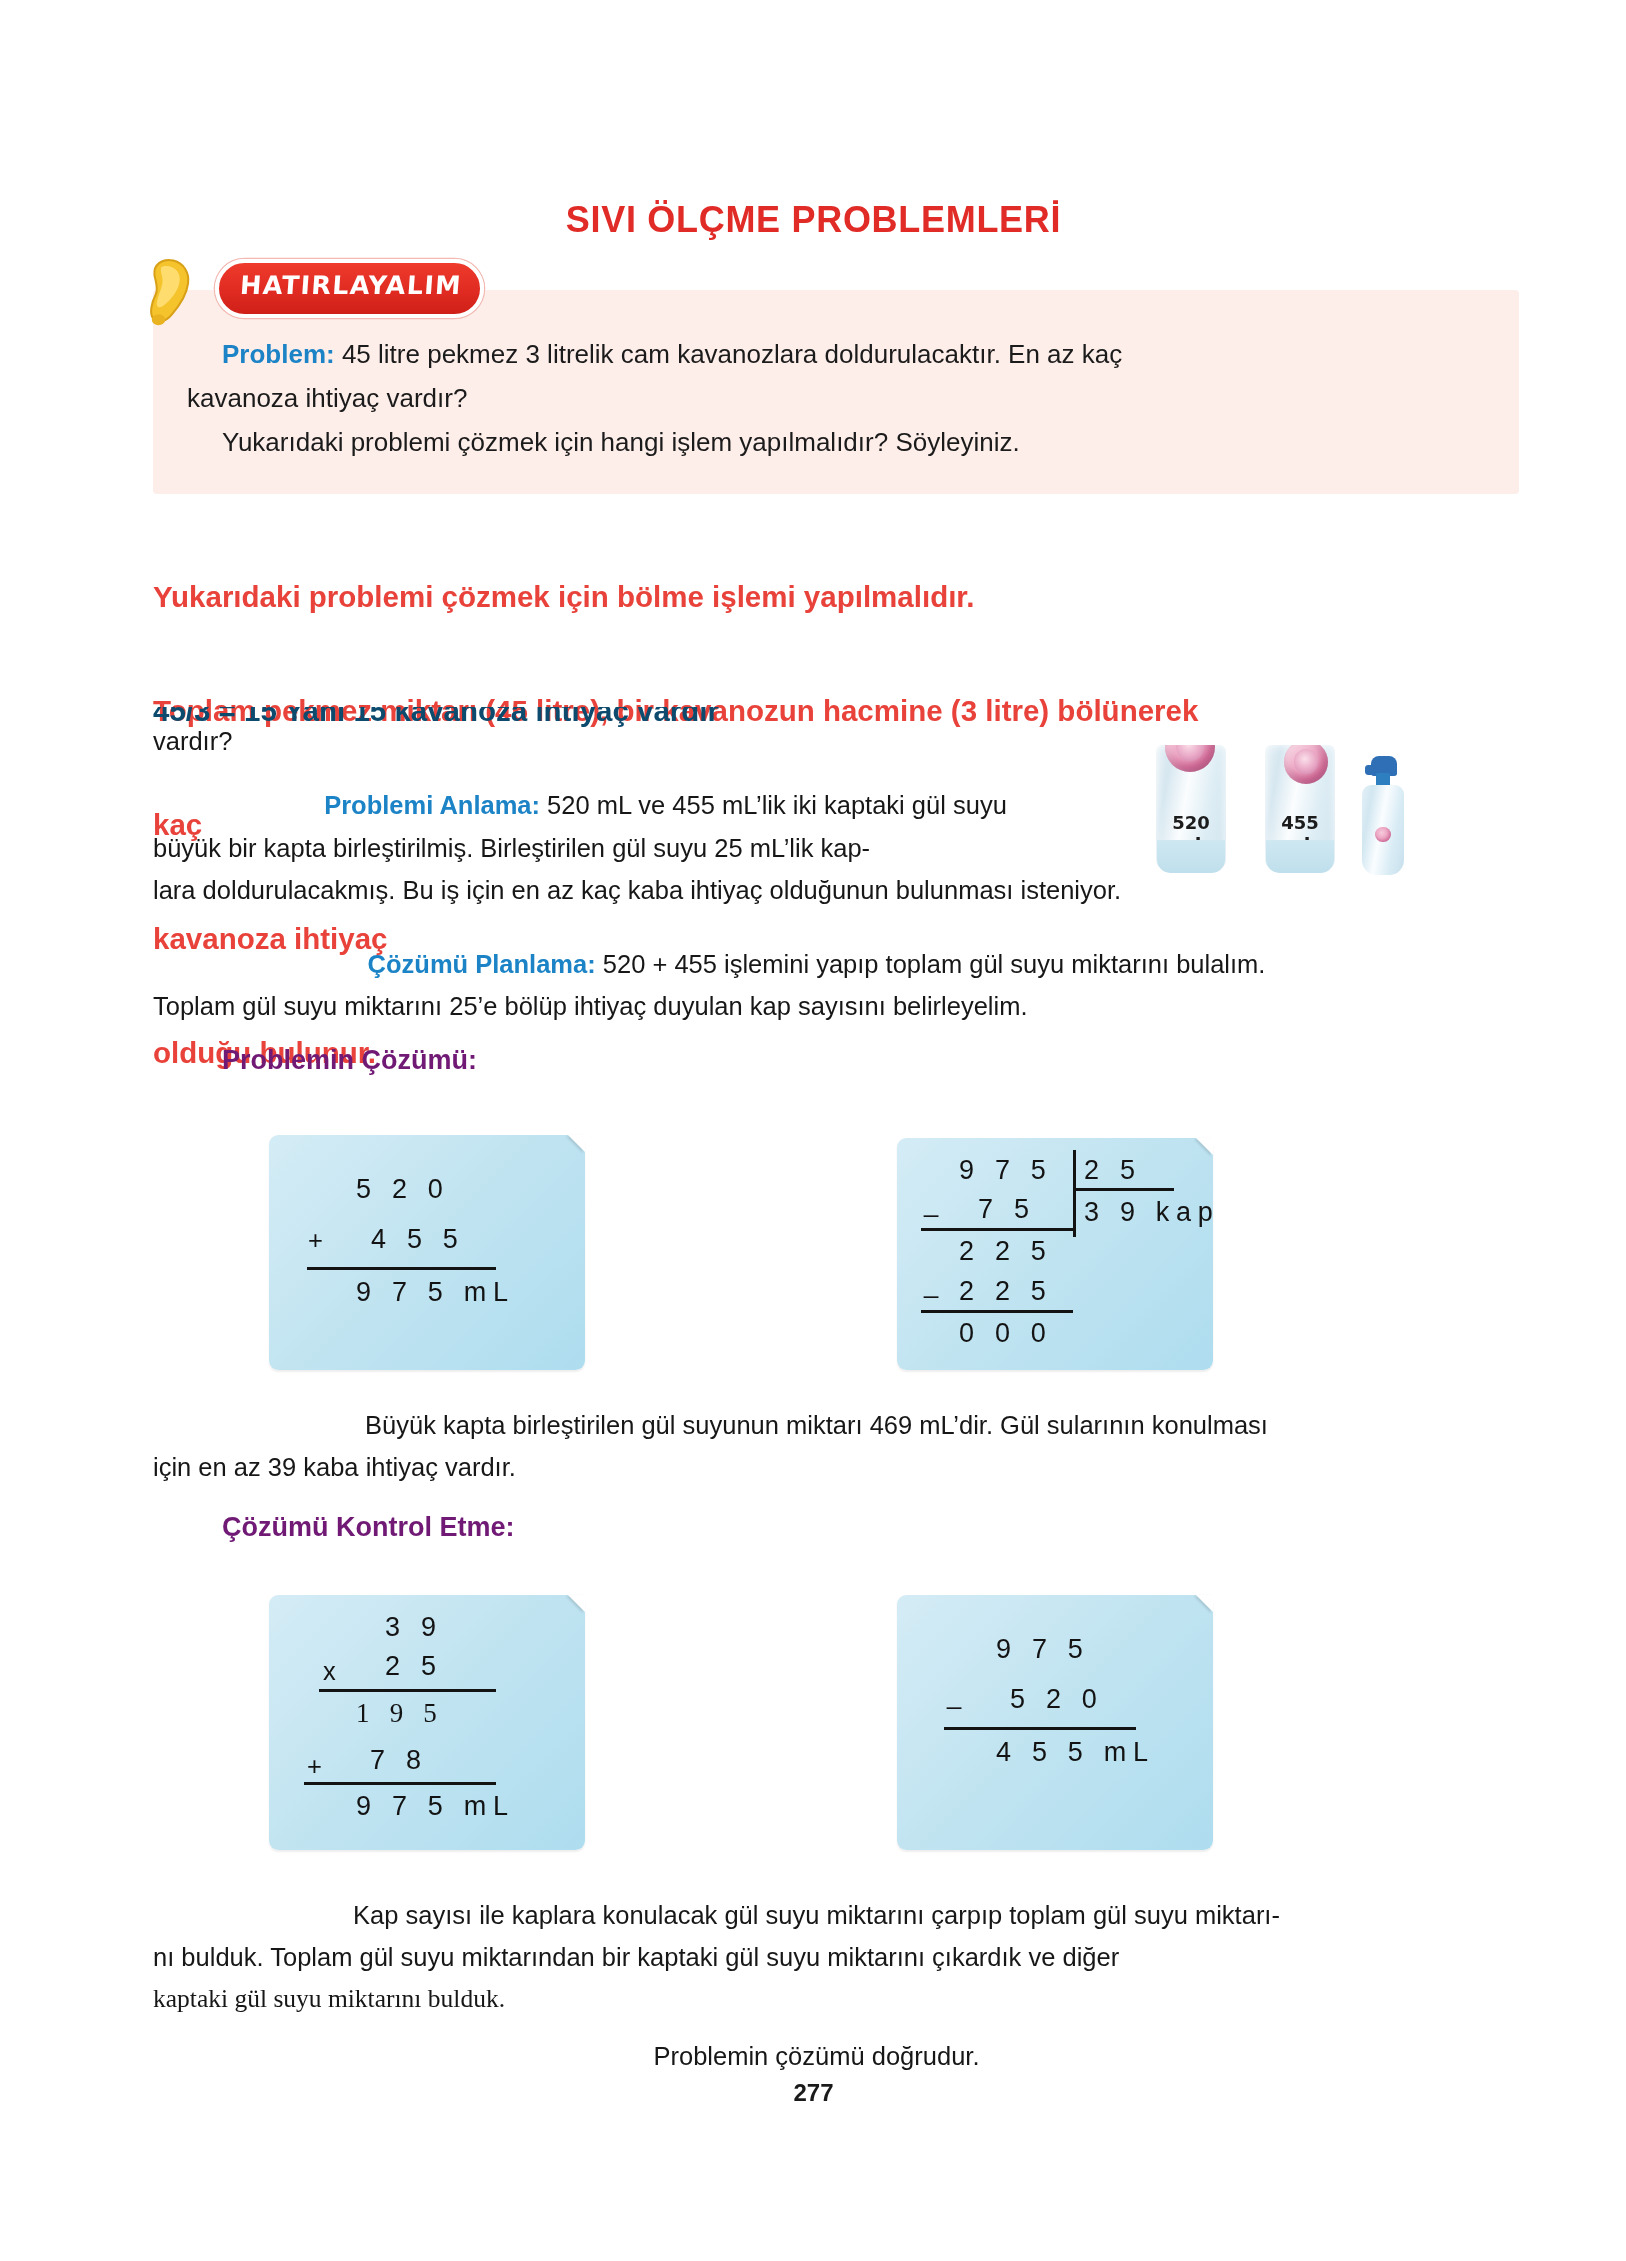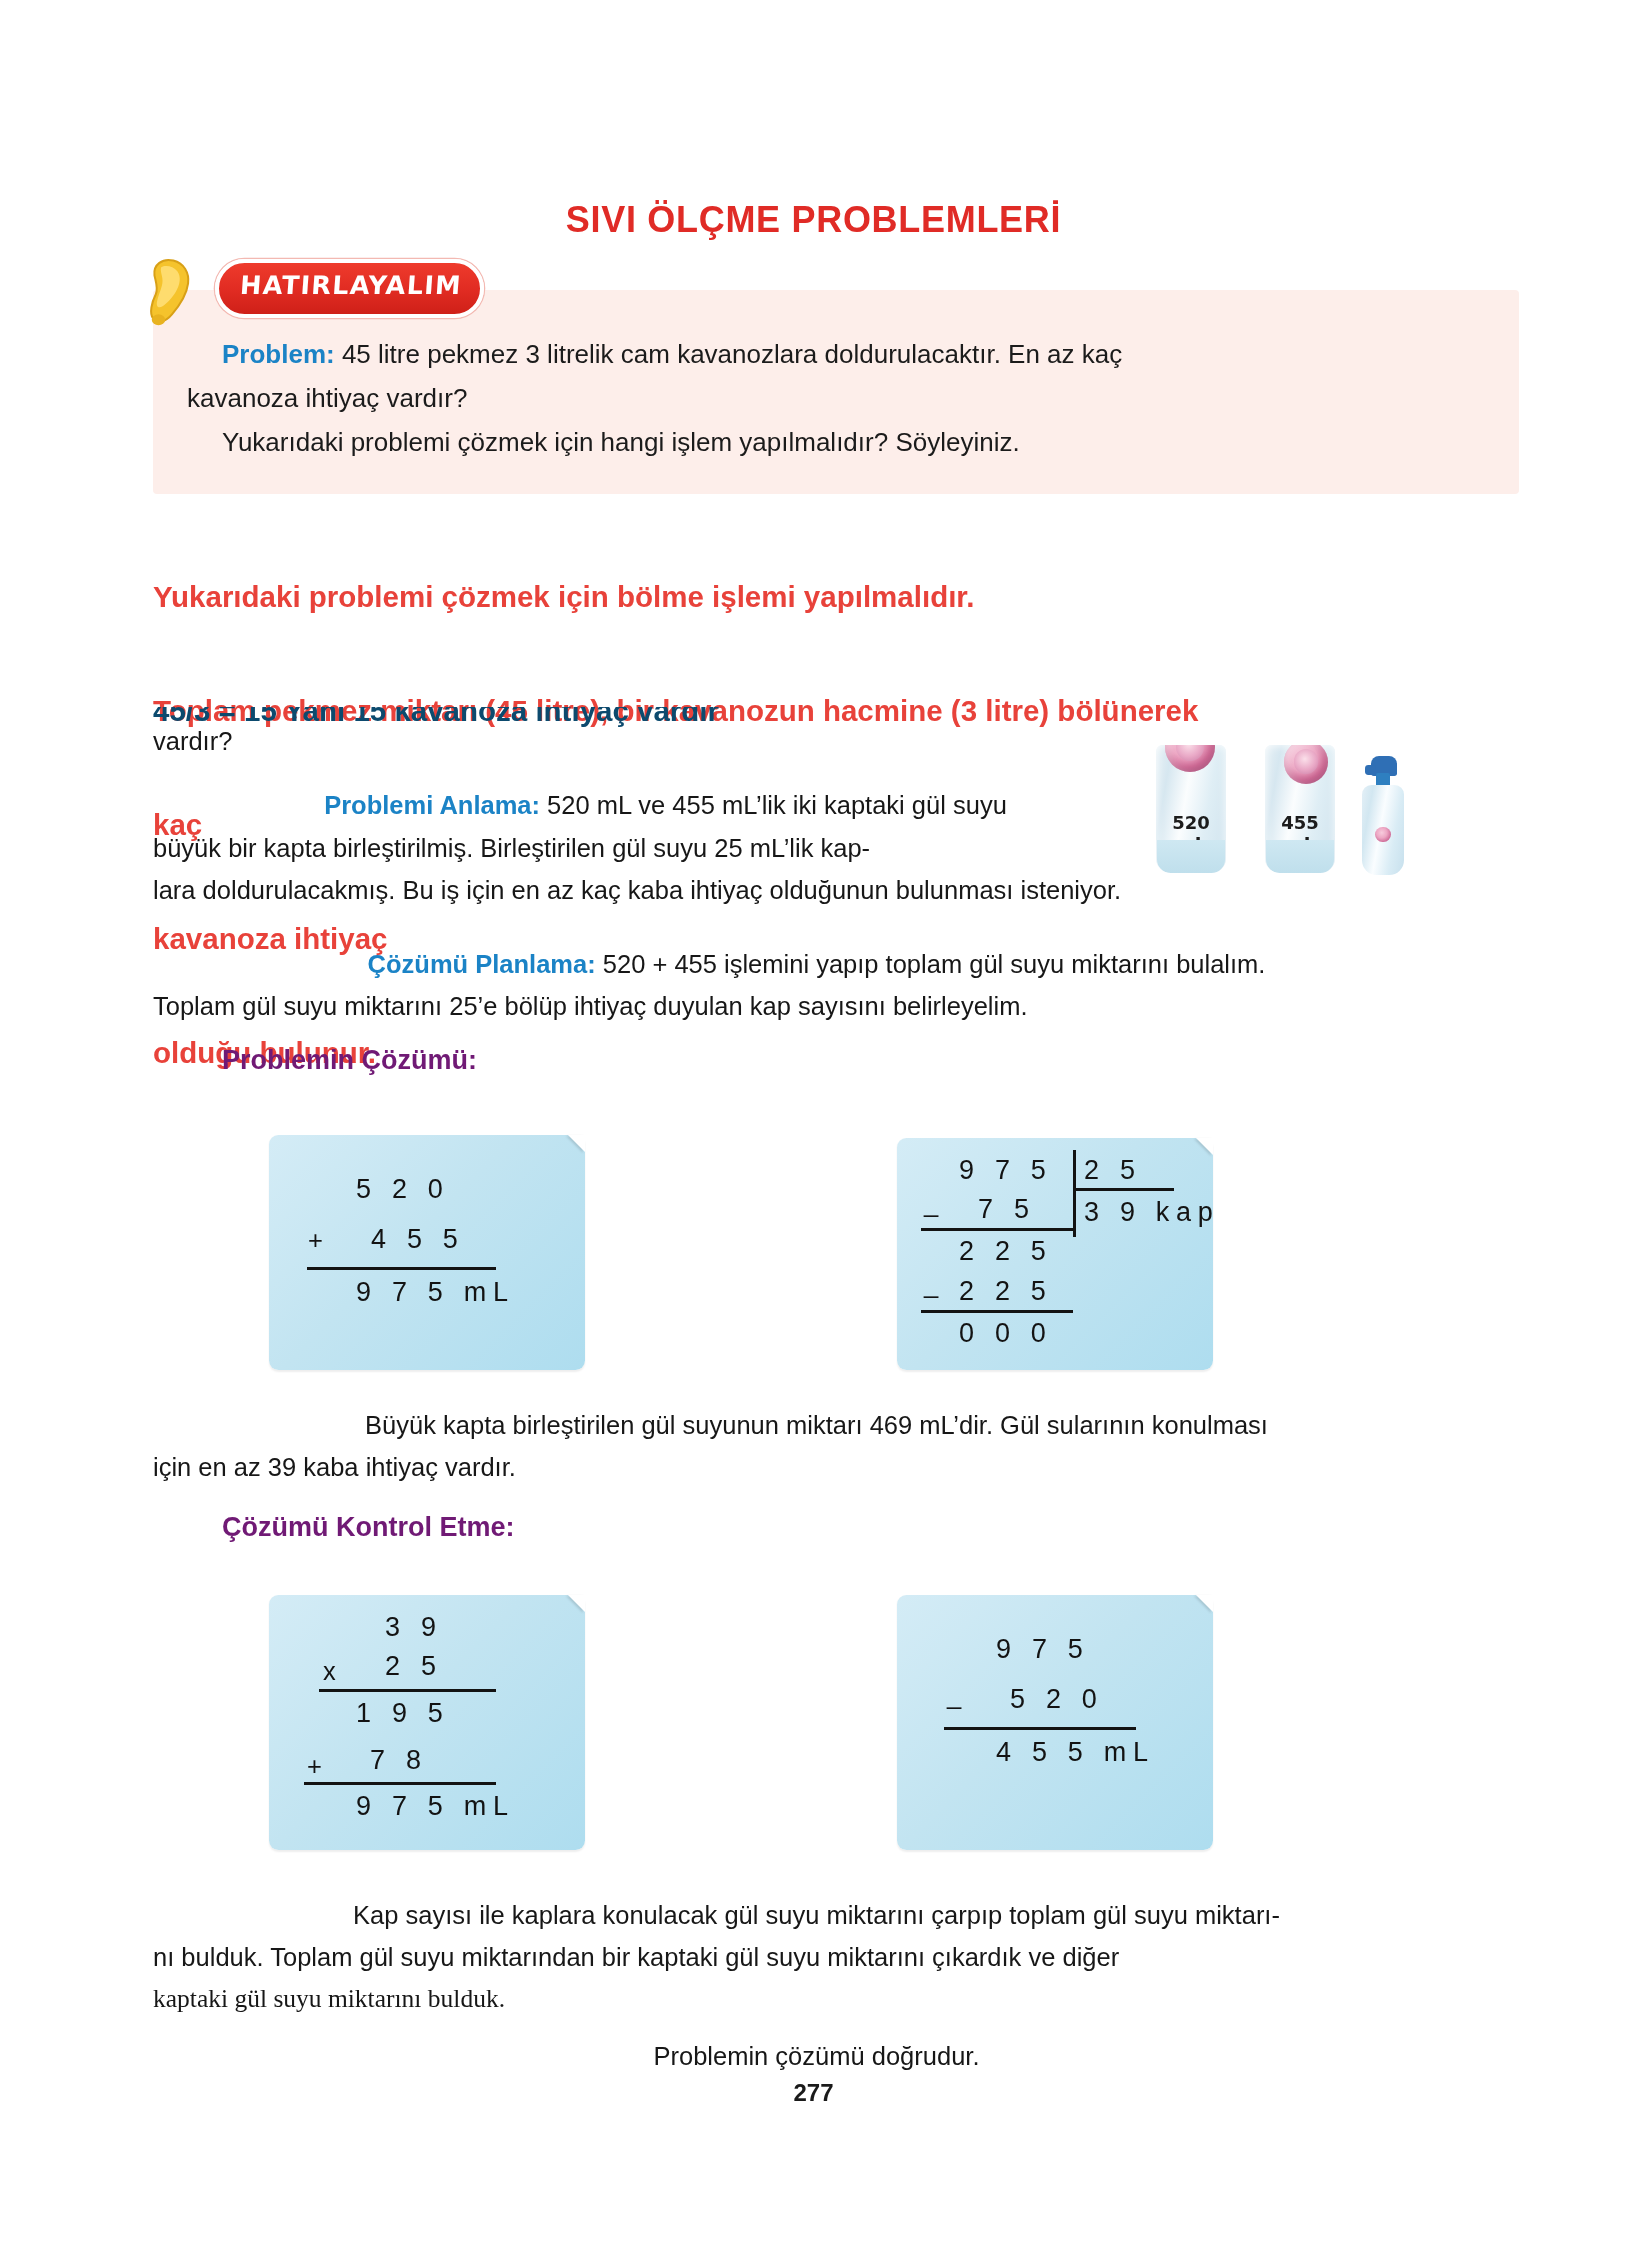--- a/index.html
+++ b/index.html
@@ -348,21 +348,21 @@
   <div class="body-text ind-first" style="left:153px; top:1404px; width:1289px;">Büyük kapta birleştirilen gül suyunun miktarı 469 mL’dir. Gül sularının konulması</div>
   <div class="body-text" style="left:153px; top:1446px; width:1289px;">için en az 39 kaba ihtiyaç vardır.</div>
 
   <div class="sec-label" style="left:222px; top:1512px;">Çözümü Kontrol Etme:</div>
 
   <div class="calc-card" style="left:269px; top:1595px; width:316px; height:255px;">
     <div class="calc-inner" style="left:116px; top:13.4px;">3 9</div>
     <div class="calc-inner" style="left:116px; top:52px;">2 5</div>
     <div class="op-sign" style="left:54px; top:62px;">x</div>
     <div class="rule" style="left:50px; top:94px; width:177px;"></div>
-    <div class="calc-inner" style="left:87px; top:99px;">1 9 5</div>
+    <div class="calc-inner" style="left:87px; top:99px;font-family:Liberation Serif, serif;">1 9 5</div>
     <div class="calc-inner" style="left:101px; top:146px;">7 8</div>
     <div class="op-sign" style="left:38px; top:157px;">+</div>
     <div class="rule" style="left:35px; top:187px; width:192px;"></div>
     <div class="calc-inner" style="left:87px; top:192px;">9 7 5 mL</div>
   </div>
 
   <div class="calc-card" style="left:897px; top:1595px; width:316px; height:255px;">
     <div class="calc-inner" style="left:99px; top:35px;">9 7 5</div>
     <div class="calc-inner" style="left:113px; top:85px;">5 2 0</div>
     <div class="op-sign" style="left:50px; top:86px;">_</div>

